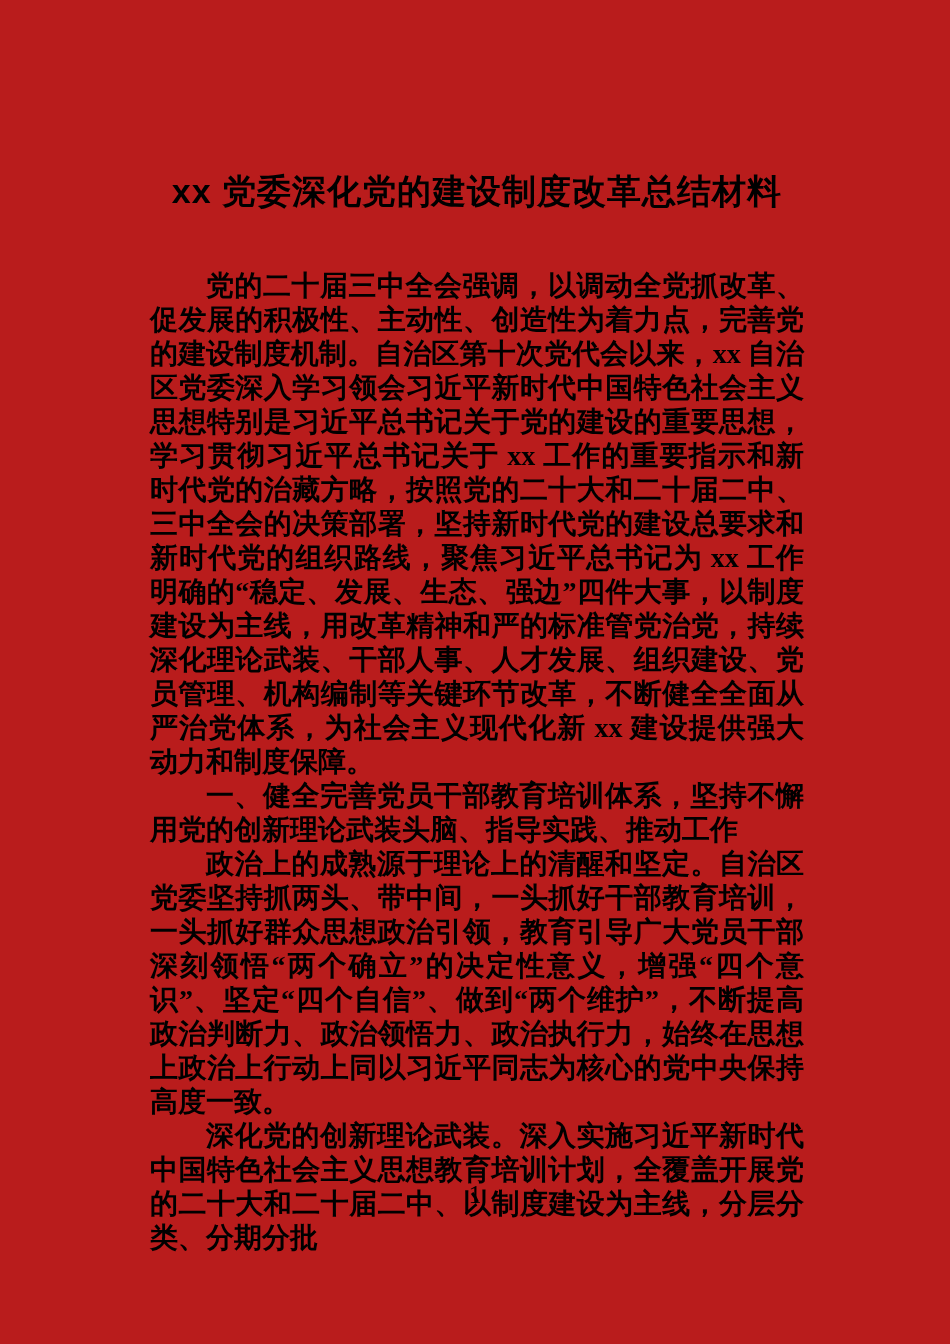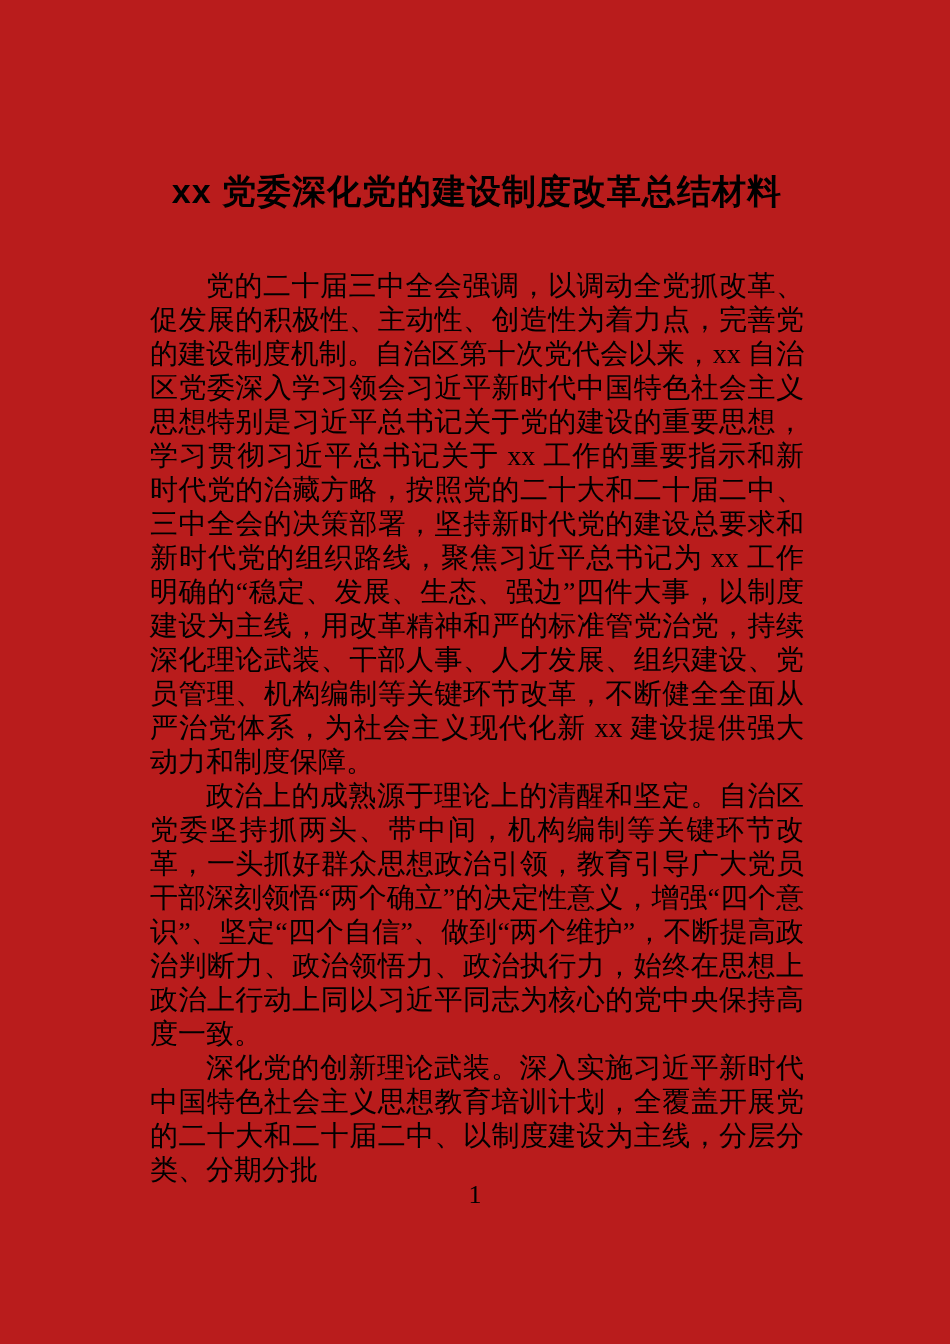--- a/index.html
+++ b/index.html
@@ -31,20 +31,21 @@
   }
   .doc-body {
     font-size: 28px;
     line-height: 34px;
     text-align: justify;
   }
   .doc-body p.para {
     margin: 0;
     text-indent: 2em;
     word-break: break-all;
+    font-weight: bold;
   }
   .page-number {
     position: absolute;
     left: 0;
     right: 0;
     top: 1182px;
     text-align: center;
     font-size: 26px;
     line-height: 1;
     color: #000000;
@@ -54,20 +55,21 @@
 </head>
 <body>
 
 <div class="page">
   <h1 class="doc-title">xx 党委深化党的建设制度改革总结材料</h1>
 
   <div class="doc-body">
 
       <p class="para">党的二十届三中全会强调，以调动全党抓改革、促发展的积极性、主动性、创造性为着力点，完善党的建设制度机制。自治区第十次党代会以来，xx 自治区党委深入学习领会习近平新时代中国特色社会主义思想特别是习近平总书记关于党的建设的重要思想，学习贯彻习近平总书记关于 xx 工作的重要指示和新时代党的治藏方略，按照党的二十大和二十届二中、三中全会的决策部署，坚持新时代党的建设总要求和新时代党的组织路线，聚焦习近平总书记为 xx 工作明确的“稳定、发展、生态、强边”四件大事，以制度建设为主线，用改革精神和严的标准管党治党，持续深化理论武装、干部人事、人才发展、组织建设、党员管理、机构编制等关键环节改革，不断健全全面从严治党体系，为社会主义现代化新 xx 建设提供强大动力和制度保障。</p>
 
+      <p class="para">一、健全完善党员干部教育培训体系，坚持不懈用党的创新理论武装头脑、指导实践、推动工作</p>
 
-      <p class="para">政治上的成熟源于理论上的清醒和坚定。自治区党委坚持抓两头、带中间，机构编制等关键环节改革，一头抓好群众思想政治引领，教育引导广大党员干部深刻领悟“两个确立”的决定性意义，增强“四个意识”、坚定“四个自信”、做到“两个维护”，不断提高政治判断力、政治领悟力、政治执行力，始终在思想上政治上行动上同以习近平同志为核心的党中央保持高度一致。</p>
+      <p class="para">政治上的成熟源于理论上的清醒和坚定。自治区党委坚持抓两头、带中间，一头抓好干部教育培训，一头抓好群众思想政治引领，教育引导广大党员干部深刻领悟“两个确立”的决定性意义，增强“四个意识”、坚定“四个自信”、做到“两个维护”，不断提高政治判断力、政治领悟力、政治执行力，始终在思想上政治上行动上同以习近平同志为核心的党中央保持高度一致。</p>
 
       <p class="para">深化党的创新理论武装。深入实施习近平新时代中国特色社会主义思想教育培训计划，全覆盖开展党的二十大和二十届二中、以制度建设为主线，分层分类、分期分批</p>
     </div>
 
   <div class="page-number">1</div>
 </div>
 
 </body></html>

